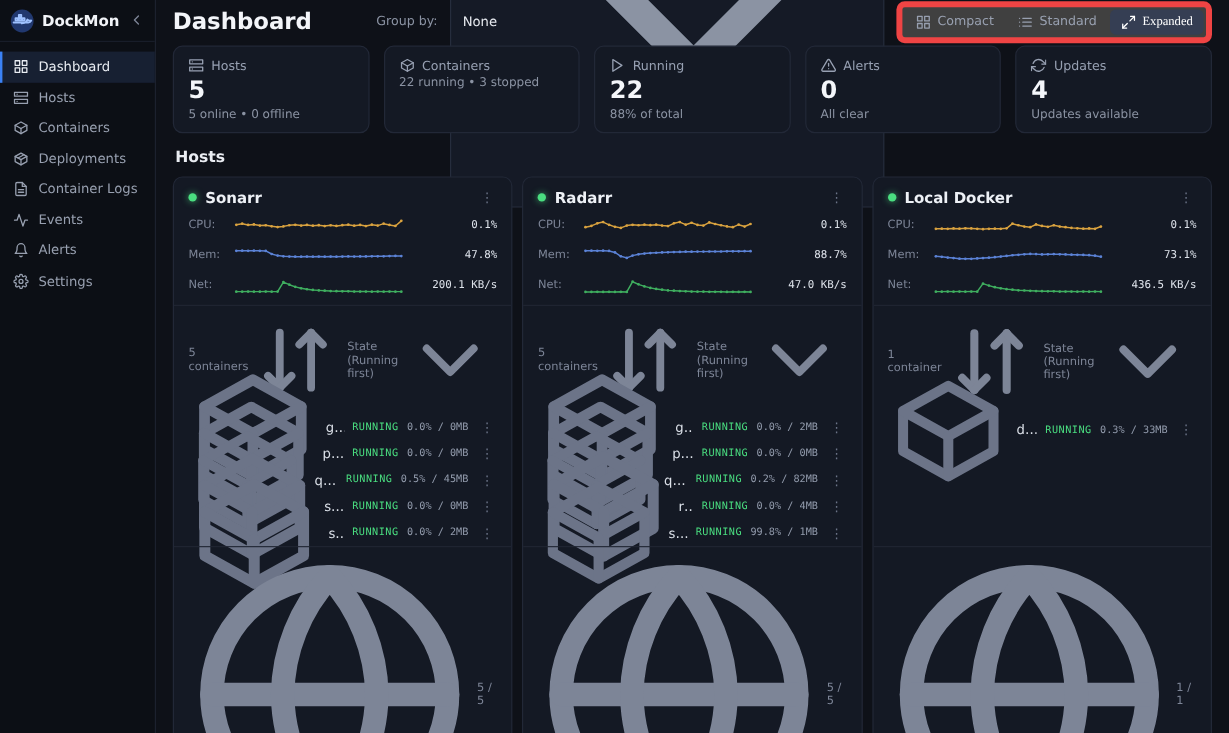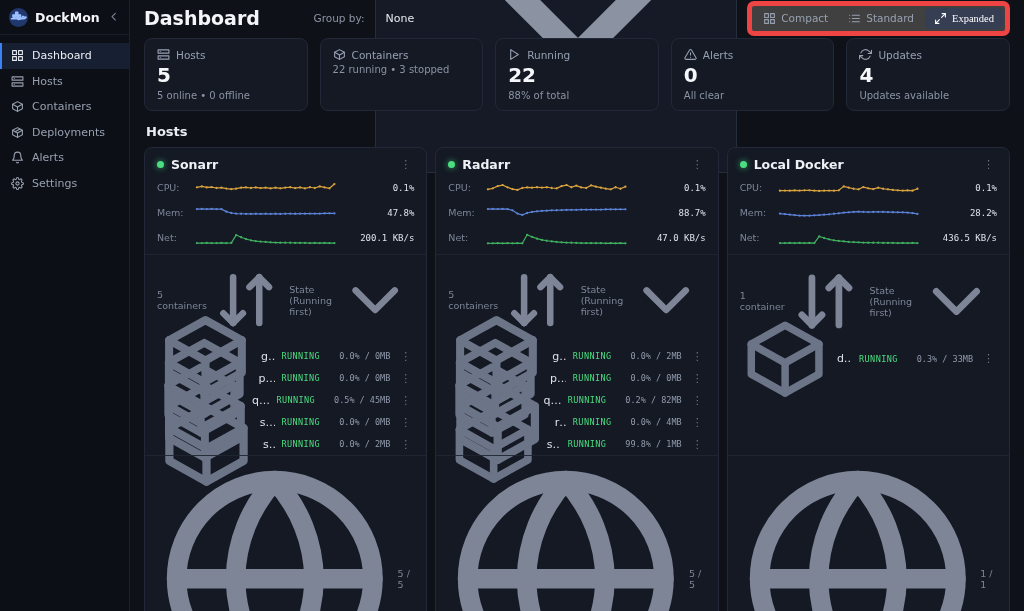--- a/index.html
+++ b/index.html
@@ -67,21 +67,21 @@
     display:flex; align-items:center; justify-content:space-between; font-size:9.5px; color:#7d8597; }
   .sort { display:flex; align-items:center; gap:4px; cursor:pointer; }
   .sort svg { width:9px; height:9px; }
   .c-row { height:22px; padding:0 12px; display:flex; align-items:center; gap:7px; cursor:pointer; }
   .c-icon { color:#6c7488; display:flex; }
   .c-icon svg { width:10px; height:10px; }
   .c-name { font-size:11px; color:#dce1e9; margin-right:auto; white-space:nowrap; overflow:hidden; text-overflow:ellipsis; }
   .c-state { font-size:8.5px; color:#4ade80; letter-spacing:.4px;
     font-family:"DejaVu Sans Mono","Liberation Mono",monospace; }
   .c-stats { font-size:8.5px; color:#929bac; white-space:nowrap;
-    font-family:"DejaVu Sans Mono","Liberation Mono",monospace;margin-left:12px; }
+    font-family:"DejaVu Sans Mono","Liberation Mono",monospace; }
   .host-foot { margin-top:auto; border-top:1px solid rgba(32,38,51,.9); padding:5px 12px 6px;
     display:flex; align-items:center; gap:5px; color:#7d8597; font-size:9.5px; }
   .host-foot svg { width:10px; height:10px; }
 </style>
 </head>
 <body>
 
 <div class="app">
 
   <aside class="sidebar">
@@ -139,20 +139,39 @@
         <div class="nav-item">
           <span class="nav-ic" style="display: flex; width: 13px; height: 13px;">
             <svg viewBox="0 0 24 24" fill="none" stroke="currentColor" stroke-width="2" stroke-linecap="round" stroke-linejoin="round" style="width: 100%; height: 100%;">
               <path d="M21 8l-9-5-9 5v8l9 5 9-5V8z"></path>
               <path d="M3 8l9 5 9-5"></path>
               <path d="M12 13v8"></path>
               <path d="M16.5 5.5l-9 5"></path>
             </svg>
           </span>
           <span>Deployments</span>
+        </div>
+        <div class="nav-item">
+          <span class="nav-ic" style="display: flex; width: 13px; height: 13px;">
+            <svg viewBox="0 0 24 24" fill="none" stroke="currentColor" stroke-width="2" stroke-linecap="round" stroke-linejoin="round" style="width: 100%; height: 100%;">
+              <path d="M14 2H6a2 2 0 0 0-2 2v16a2 2 0 0 0 2 2h12a2 2 0 0 0 2-2V8l-6-6z"></path>
+              <path d="M14 2v6h6"></path>
+              <path d="M16 13H8"></path>
+              <path d="M16 17H8"></path>
+            </svg>
+          </span>
+          <span>Container Logs</span>
+        </div>
+        <div class="nav-item">
+          <span class="nav-ic" style="display: flex; width: 13px; height: 13px;">
+            <svg viewBox="0 0 24 24" fill="none" stroke="currentColor" stroke-width="2" stroke-linecap="round" stroke-linejoin="round" style="width: 100%; height: 100%;">
+              <path d="M22 12h-4l-3 9L9 3l-3 9H2"></path>
+            </svg>
+          </span>
+          <span>Events</span>
         </div>
         <div class="nav-item">
           <span class="nav-ic" style="display: flex; width: 13px; height: 13px;">
             <svg viewBox="0 0 24 24" fill="none" stroke="currentColor" stroke-width="2" stroke-linecap="round" stroke-linejoin="round" style="width: 100%; height: 100%;">
               <path d="M18 8a6 6 0 0 0-12 0c0 7-3 9-3 9h18s-3-2-3-9"></path>
               <path d="M13.7 21a2 2 0 0 1-3.4 0"></path>
             </svg>
           </span>
           <span>Alerts</span>
         </div>
@@ -805,21 +824,21 @@
                 <circle cx="105.6" cy="7.7" r="1.2" fill="#5b82d6"></circle>
                 <circle cx="110.8" cy="7.9" r="1.2" fill="#5b82d6"></circle>
                 <circle cx="115.9" cy="8.0" r="1.2" fill="#5b82d6"></circle>
                 <circle cx="121.1" cy="8.2" r="1.2" fill="#5b82d6"></circle>
                 <circle cx="126.3" cy="8.3" r="1.2" fill="#5b82d6"></circle>
                 <circle cx="131.5" cy="8.4" r="1.2" fill="#5b82d6"></circle>
                 <circle cx="136.6" cy="8.6" r="1.2" fill="#5b82d6"></circle>
                 <circle cx="141.8" cy="9.1" r="1.2" fill="#5b82d6"></circle>
                 <circle cx="147.0" cy="10.0" r="1.2" fill="#5b82d6"></circle>
               </svg>
-                <span class="m-value">28.2%</span>
+                <span class="m-value">73.1%</span>
               </div>
             <div class="metric">
                 <span class="m-label">Net:</span>
                 <svg class="spark" viewBox="0 0 149 18">
                 <polyline points="2.0,14.3 7.2,14.3 12.4,14.2 17.5,14.3 22.7,14.2 27.9,14.3 33.1,14.2 38.3,14.3 43.4,7.3 48.6,9.0 53.8,10.4 59.0,11.4 64.1,12.1 69.3,12.6 74.5,13.1 79.7,13.3 84.9,13.6 90.0,13.8 95.2,13.9 100.4,14.0 105.6,14.0 110.8,14.2 115.9,14.2 121.1,14.2 126.3,14.3 131.5,14.2 136.6,14.3 141.8,14.2 147.0,14.3" fill="none" stroke="#3fae5f" stroke-width="1.3" stroke-linejoin="round"></polyline>
                 <circle cx="2.0" cy="14.3" r="1.2" fill="#3fae5f"></circle>
                 <circle cx="7.2" cy="14.3" r="1.2" fill="#3fae5f"></circle>
                 <circle cx="12.4" cy="14.2" r="1.2" fill="#3fae5f"></circle>
                 <circle cx="17.5" cy="14.3" r="1.2" fill="#3fae5f"></circle>
                 <circle cx="22.7" cy="14.2" r="1.2" fill="#3fae5f"></circle>

